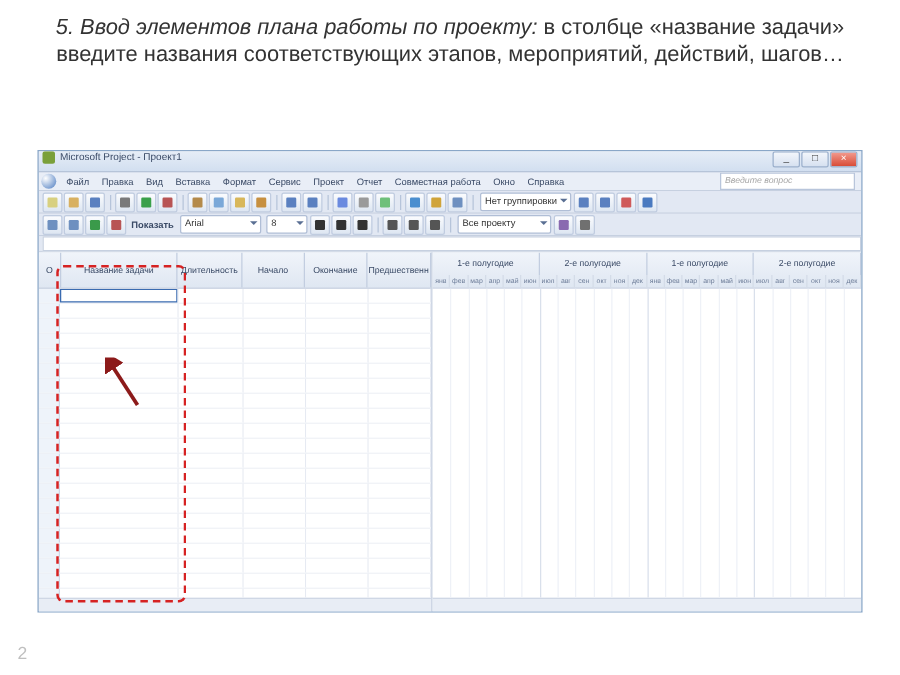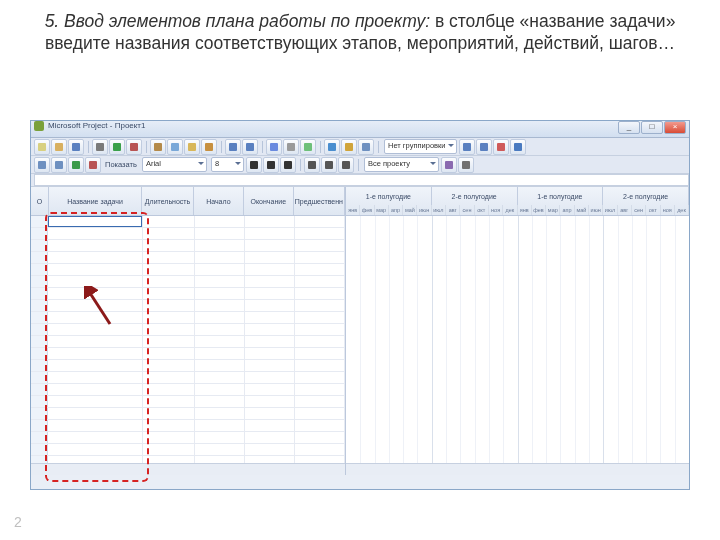--- a/index.html
+++ b/index.html
@@ -121,21 +121,21 @@
     position: absolute;
     left: 3px; top: 3px; right: 3px; bottom: 3px;
     background: currentColor;
     border-radius: 1px;
   }
   .tsep {
     width: 1px; height: 12px; background: #b6c4da;
     margin: 0 3px;
   }
   .gantt-label {
-    font-size: 7.5px; color:#3a4a66; margin: 0 3px;
+    font-size: 7.5px; color:#3a4a66; margin: 0 3px; font-weight: bold;
   }
   .combo {
     height: 13px;
     border: 1px solid #b0bed6;
     background: #fff;
     padding: 0 10px 0 3px;
     font-size: 7.5px;
     line-height: 12px;
     margin: 0 2px;
     position: relative;
@@ -309,20 +309,35 @@
       <div class="app-icon"></div>
       <div class="title-txt">Microsoft Project - Проект1</div>
       <div class="spacer"></div>
       <div class="winbtns">
         <div class="winbtn">_</div>
         <div class="winbtn">□</div>
         <div class="winbtn close">×</div>
       </div>
     </div>
 
+    <div class="menubar">
+      <div class="sys"></div>
+      <div class="mi">Файл</div>
+      <div class="mi">Правка</div>
+      <div class="mi">Вид</div>
+      <div class="mi">Вставка</div>
+      <div class="mi">Формат</div>
+      <div class="mi">Сервис</div>
+      <div class="mi">Проект</div>
+      <div class="mi">Отчет</div>
+      <div class="mi">Совместная работа</div>
+      <div class="mi">Окно</div>
+      <div class="mi">Справка</div>
+      <div class="search">Введите вопрос</div>
+    </div>
 
     <div class="toolbar">
       <div class="tbtn" style="color:#d8d080"></div>
       <div class="tbtn" style="color:#d8b060"></div>
       <div class="tbtn" style="color:#5a80c0"></div>
       <div class="tsep"></div>
       <div class="tbtn" style="color:#7a7a7a"></div>
       <div class="tbtn" style="color:#3aa04a"></div>
       <div class="tbtn" style="color:#b85454"></div>
       <div class="tsep"></div>

